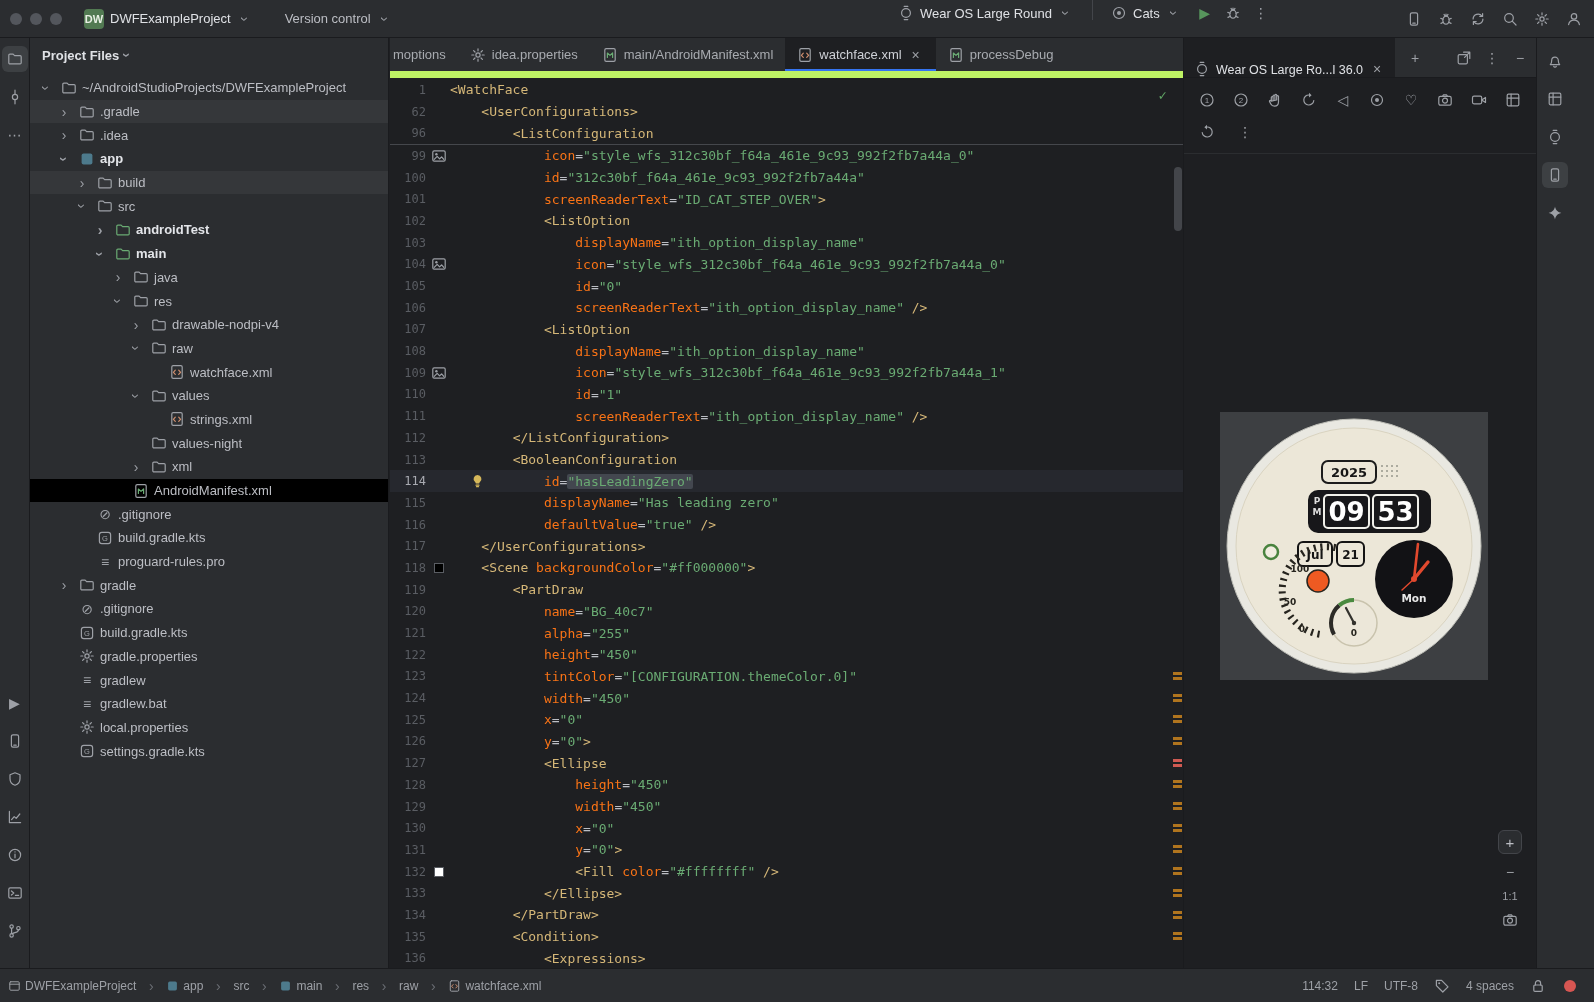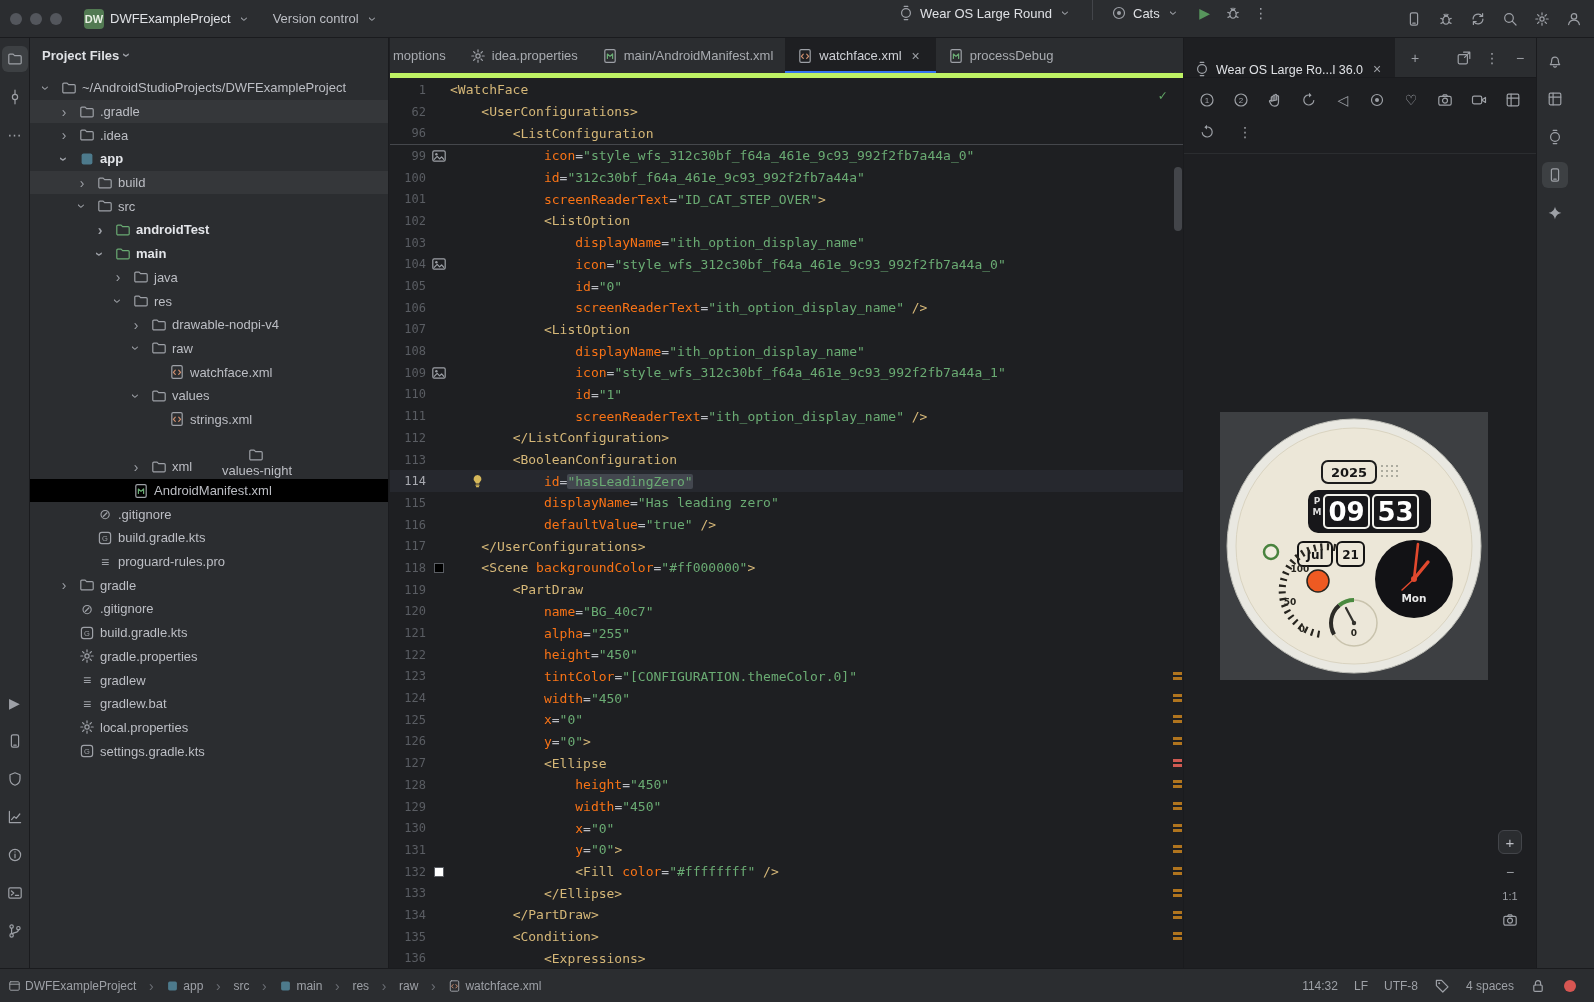--- a/index.html
+++ b/index.html
@@ -45,21 +45,21 @@
 .tree{padding-top:4px}
 .trow{height:23.7px;display:flex;align-items:center;color:#bcbec4;white-space:nowrap}
 .trow.sel{background:#000000}
 .trow.shade{background:#35373a}
 .trow.bold{color:#e3e5e9;font-weight:700}
 .tchev{width:16px;text-align:center;color:#9da0a6;font-size:12px;flex:none}
 .trow .ic{margin:0 5px 0 2px;flex:none}
 
 
 .tabbar{position:absolute;left:390px;top:38px;height:40px;width:889px;background:#2b2d30;
-  display:flex;align-items:stretch;border-bottom:5px solid #bef264;overflow:hidden}
+  display:flex;align-items:stretch;border-bottom:7px solid #bef264;overflow:hidden}
 .tab{display:flex;align-items:center;gap:6px;padding:0 12px;color:#a8abb0;flex:none}
 .tab.partial{padding-left:3px}
 .tab.active{background:#1e1f22;color:#ced0d6;box-shadow:inset 0 -2px 0 #3574f0}
 .tclose{color:#9da0a6;font-size:14px}
 .tabctrl{position:absolute;right:0;top:1px;height:38px;display:flex;align-items:center;
   gap:12px;padding:0 12px;background:#2b2d30}
 
 
 .editor{position:absolute;left:390px;top:79px;width:793px;bottom:34px;background:#1e1f22;
   overflow:hidden;font-family:"DejaVu Sans Mono",monospace;font-size:13px}
@@ -126,21 +126,21 @@
     <div class="traffic">
       <span class="tl"></span>
       <span class="tl"></span>
       <span class="tl"></span>
     </div>
     <div class="tb-btn">
       <span class="logo">DW</span>
       <span>DWFExampleProject</span>
       <span class="chev dn ic tx">›</span>
     </div>
-    <div class="tb-btn" style="margin-left:4px;color:#bcbec4">
+    <div class="tb-btn" style="margin-left:16px;color:#bcbec4">
       <span>Version control</span>
       <span class="chev dn ic tx">›</span>
     </div>
     <div class="tb-center">
       <div class="tb-btn">
         <span class="ic">
             <svg viewBox="0 0 16 16">
               <circle cx="8" cy="8" r="4.4"></circle>
               <path d="M6.2 1.4h3.6M6.2 14.6h3.6"></path>
             </svg>
@@ -422,21 +422,21 @@
         <div class="trow" style="padding-left: 114px;">
           <span class="tchev tx ic">&nbsp;</span>
           <span class="ic">
             <svg viewBox="0 0 16 16">
               <rect x="2.8" y="1.6" width="10.4" height="12.8" rx="1.4"></rect>
               <path d="M6.3 6.2L4.4 8.3l1.9 2.1M9.7 6.2l1.9 2.1-1.9 2.1" stroke="#cf8e6d"></path>
             </svg>
           </span>
           <span>strings.xml</span>
         </div>
-        <div class="trow" style="padding-left: 96px; flex-direction: column;">
+        <div class="trow" style="padding-left: 96px;">
           <span class="tchev tx ic">&nbsp;</span>
           <span class="ic">
             <svg viewBox="0 0 16 16">
               <path d="M1.8 4.2c0-.6.5-1.1 1.1-1.1h3.2l1.5 1.5h5.5c.6 0 1.1.5 1.1 1.1v6.1c0 .6-.5 1.1-1.1 1.1H2.9c-.6 0-1.1-.5-1.1-1.1z"></path>
             </svg>
           </span>
           <span>values-night</span>
         </div>
         <div class="trow" style="padding-left: 96px;">
           <span class="tchev tx ic">›</span>

